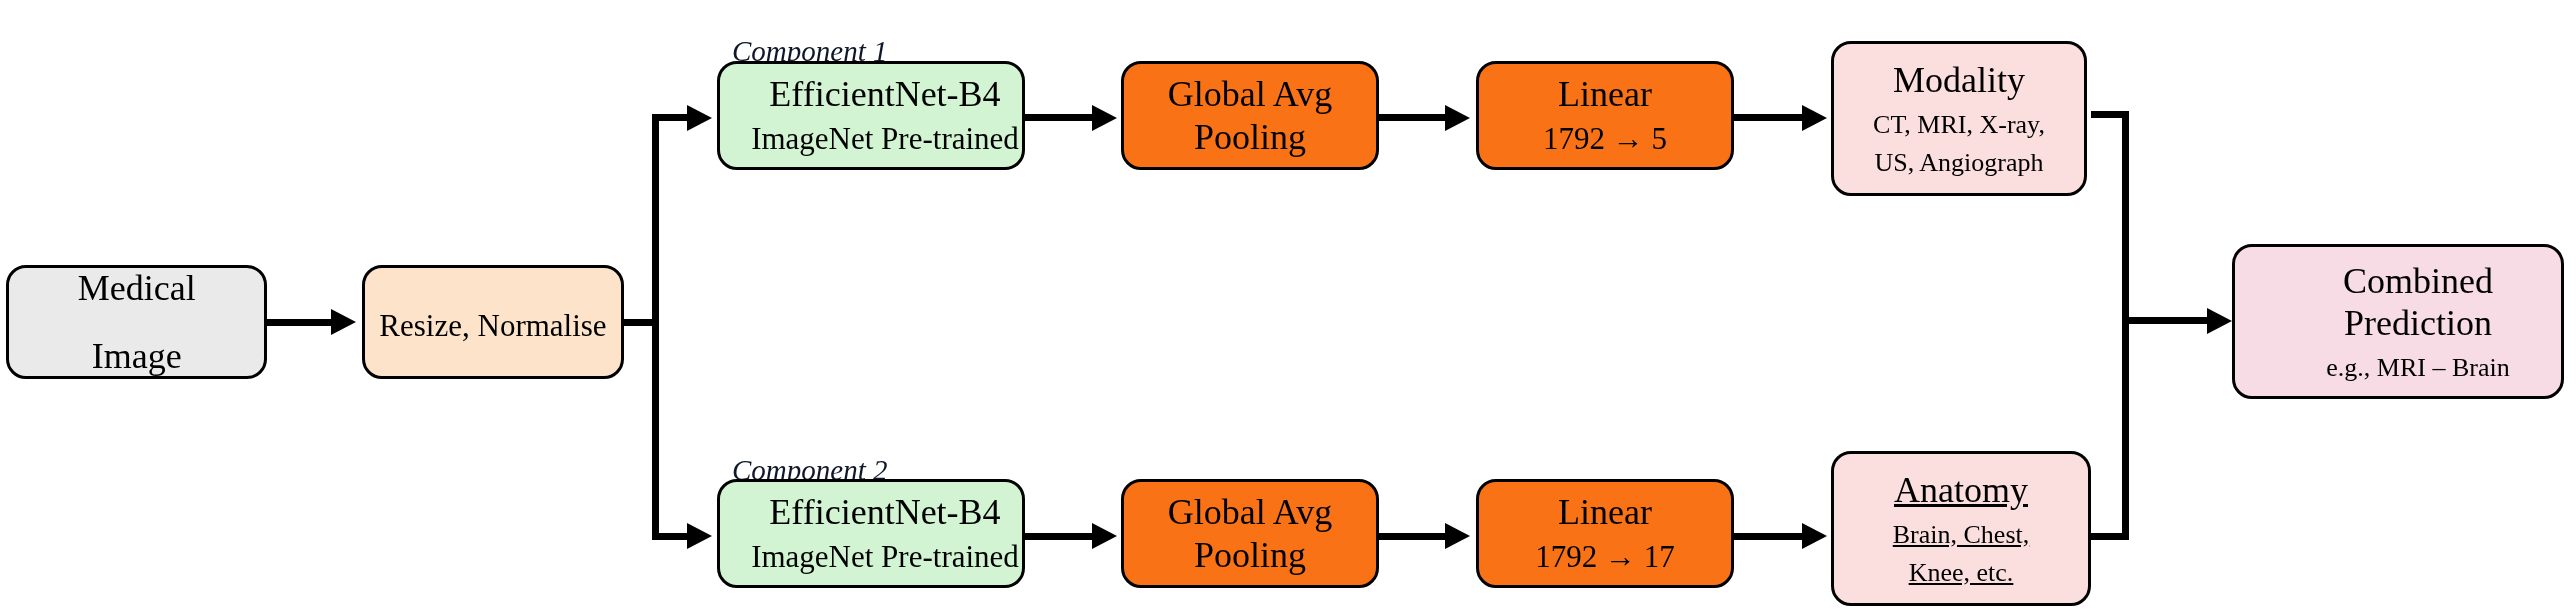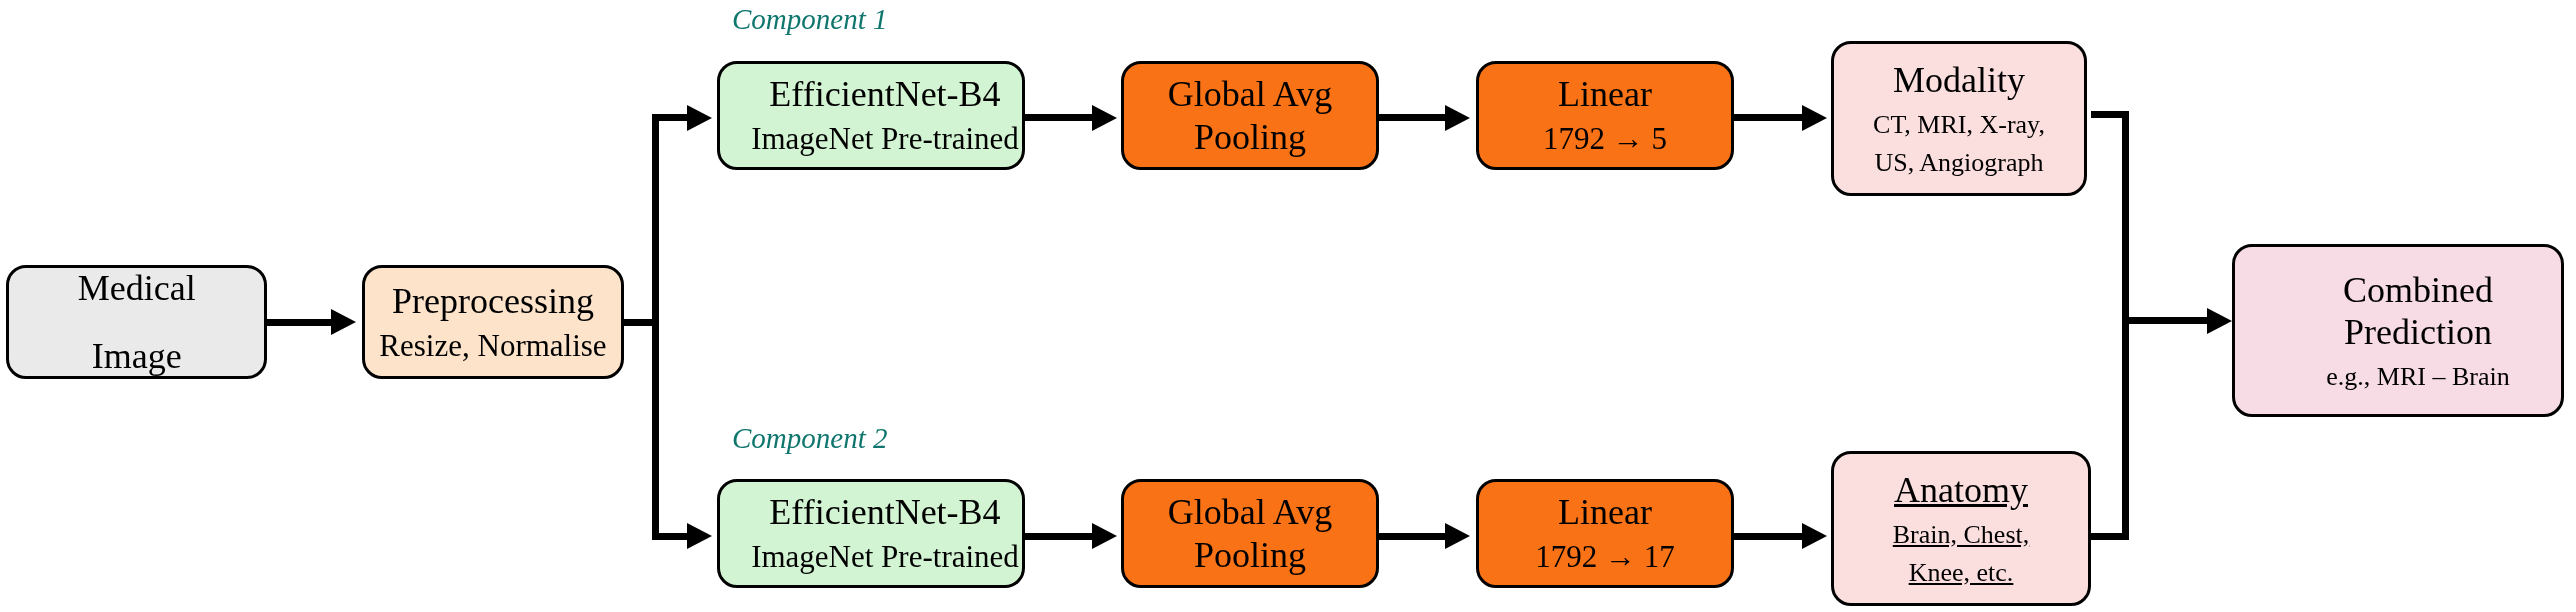--- a/index.html
+++ b/index.html
@@ -34,22 +34,23 @@
   .fill-green  { background:#d2f4d2;padding-left:28px; }
   .fill-purple { background:#f97316; }
   .fill-pink   { background:#fbdede; }
   .fill-pink2  { background:#f7dce6; }
 
   
   .caption {
     position:absolute;
     font-style:italic;
     font-size:29px;
-    color:#0f766e;
+    color:#0f172a;
     white-space:nowrap;
+    margin-top:32px;
   }
 
   
   .hline, .vline {
     position:absolute;
     background:#000000;
   }
   .hline { height:7px; }
   .vline { width:7px; }
 
@@ -104,21 +105,20 @@
   <div class="caption" style="left:732px; top:3.1px;">Component 1</div>
 
   <div class="caption" style="left:732px; top:422px;">Component 2</div>
 
   <div class="node fill-grey" style="left:6.2px; top:265px; width:261px; height:114px;">
     <div class="title two-line">Medical</div>
     <div class="title two-line" style="margin-top:3.1px;">Image</div>
   </div>
 
   <div class="node fill-peach" style="left:362px; top:265px; width:262px; height:114px;">
-    <div class="title">Preprocessing</div>
     <div class="sub">Resize, Normalise</div>
   </div>
 
   <div class="node fill-green" style="left:717px; top:61px; width:308px; height:109px;">
     <div class="title">EfficientNet-B4</div>
     <div class="sub">ImageNet Pre-trained</div>
   </div>
 
   <div class="node fill-purple" style="left:1121px; top:61px; width:258px; height:109px;">
     <div class="title two-line">Global Avg</div>
@@ -150,20 +150,20 @@
     <div class="title">Linear</div>
     <div class="sub">1792 → 17</div>
   </div>
 
   <div class="node fill-pink tight" style="left:1831px; top:451px; width:260px; height:155px;text-decoration:underline;">
     <div class="title">Anatomy</div>
     <div class="sub">Brain, Chest,</div>
     <div class="sub">Knee, etc.</div>
   </div>
 
-  <div class="node fill-pink2 tight" style="left:2232px; top:244px; width:332px; height:173px;padding-left:40px;">
+  <div class="node fill-pink2 tight" style="left:2232px; top:244px; width:332px; height:155px;padding-left:40px;">
     <div class="title two-line">Combined</div>
     <div class="title two-line" style="margin-top:1.6px;">Prediction</div>
     <div class="sub">e.g., MRI – Brain</div>
   </div>
 
 </div>
 
 
 </body></html>

